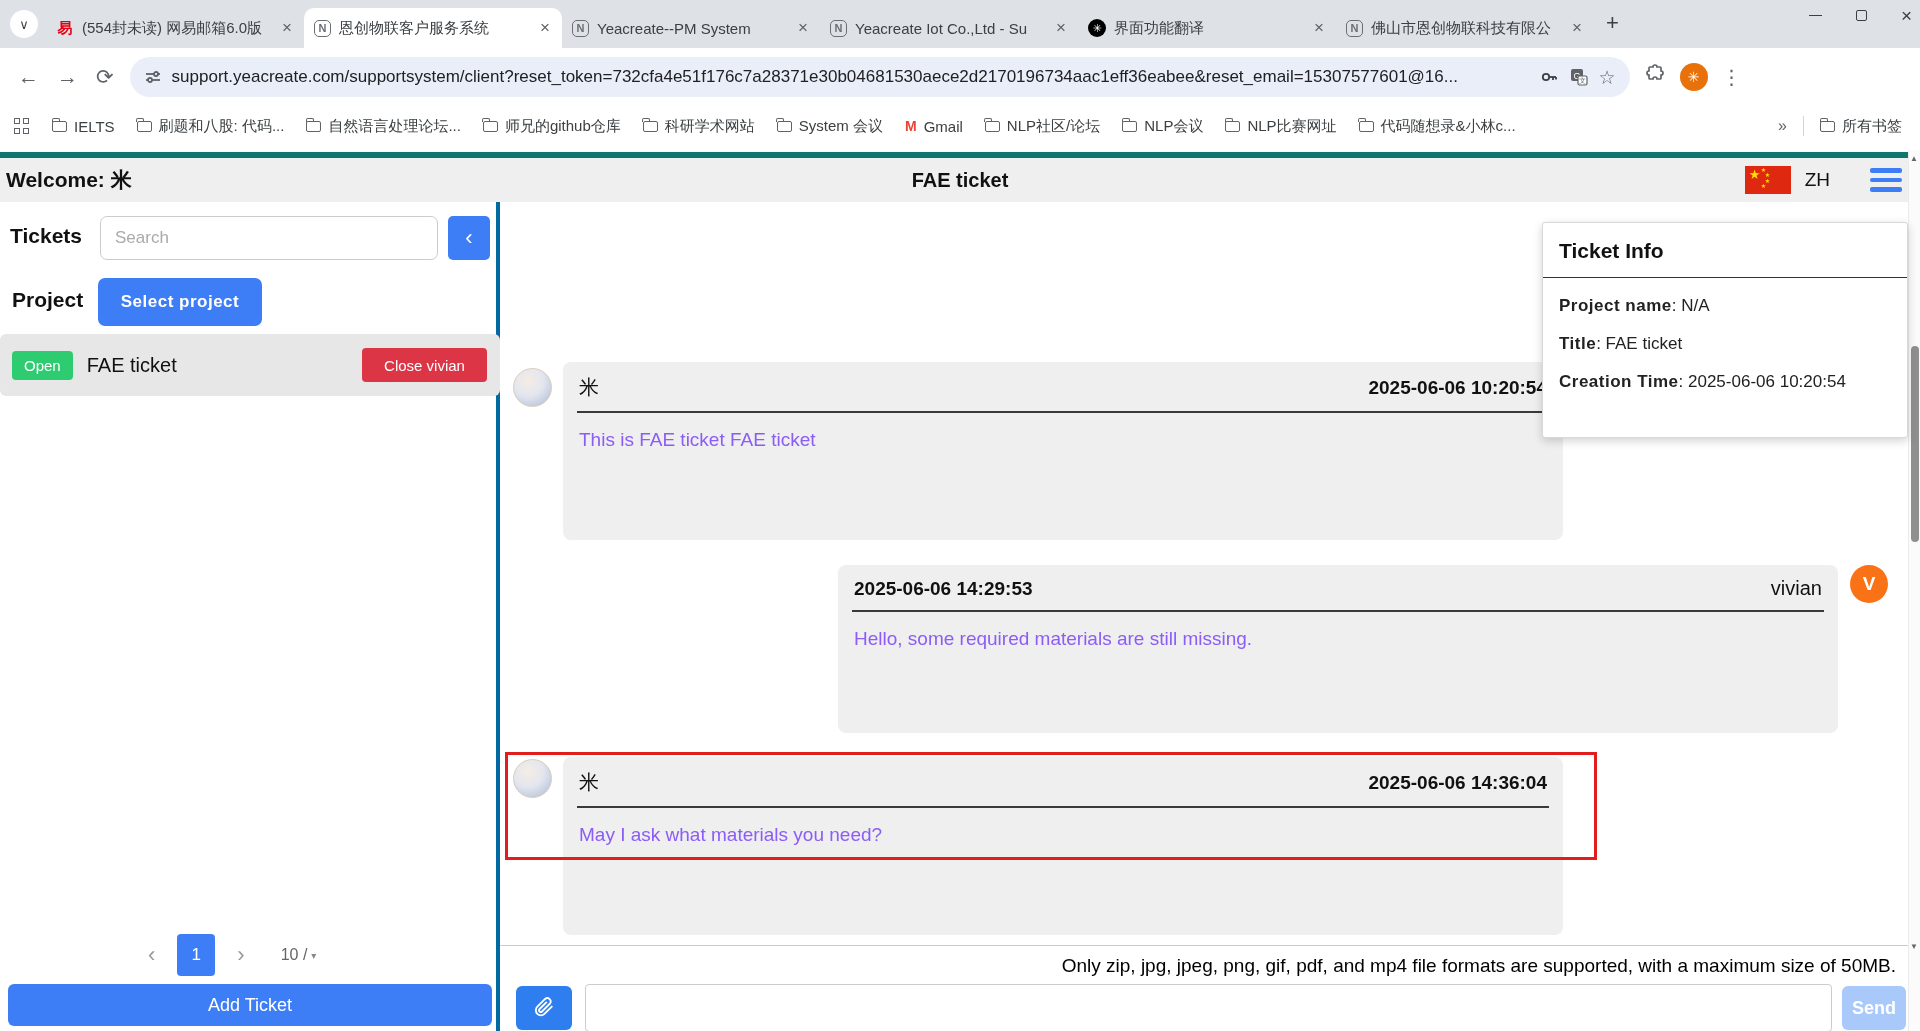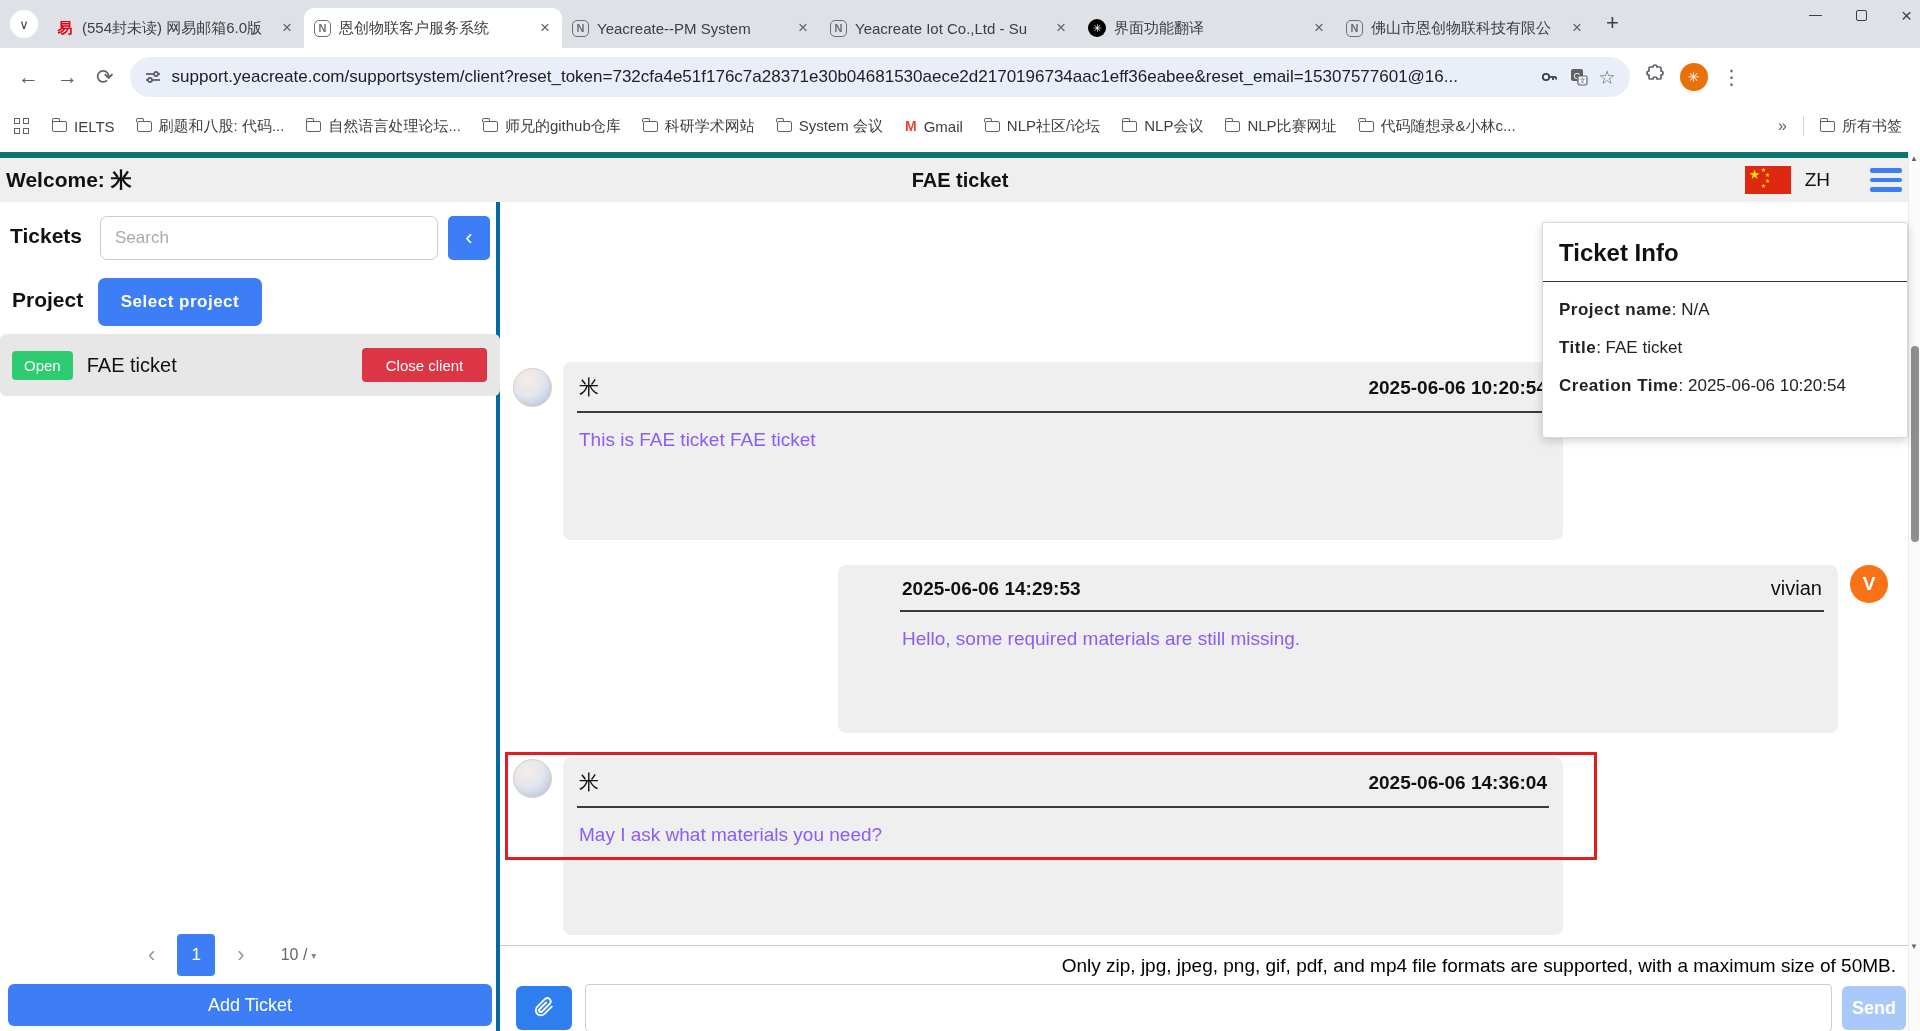--- a/index.html
+++ b/index.html
@@ -86,21 +86,21 @@
   .bubble { position:absolute; background:#efefef; border-radius:8px; }
   .msg-head { margin:0 14px; padding:12px 2px 10px 2px; border-bottom:2px solid #3a3a3a; display:flex; justify-content:space-between; align-items:baseline; }
   .msg-name { font-size:20px; color:#111; }
   .msg-time { font-size:19px; font-weight:bold; color:#111; }
   .msg-body { padding:16px 16px 0 16px; font-size:19px; color:#8b5cf6; }
   .avatar { position:absolute; width:39px; height:39px; border-radius:50%; background:radial-gradient(circle at 38% 32%, #f6ece4 0%, #e3e6ef 45%, #bfc9de 80%, #aab6d2 100%); border:1px solid #d8cdbc; }
   .avatar-v { position:absolute; width:38px; height:38px; border-radius:50%; background:#f97316; color:#fff; display:flex; align-items:center; justify-content:center; font-size:19px; font-weight:bold; }
   .redbox { position:absolute; left:5px; top:550px; width:1092px; height:108px; border:3px solid #e11d1d; z-index:5; pointer-events:none; }
 
   .ticket-info { position:absolute; left:1042px; top:20px; width:366px; height:216px; background:#fff; border:1px solid #d8d8d8; border-radius:3px; box-shadow:0 3px 10px rgba(0,0,0,.18); z-index:10; }
-  .ti-title { font-size:24px; font-weight:bold; color:#111; padding:16px 16px 14px 16px; }
+  .ti-title { font-size:21px; font-weight:bold; color:#111; padding:16px 16px 14px 16px; }
   .ti-divider { height:0; border-bottom:1.5px solid #333; }
   .ti-row { padding:18px 16px 0 16px; font-size:17px; color:#222; }
   .ti-row b { font-weight:bold; letter-spacing:.5px; }
 
   .composer { position:absolute; left:0; top:743px; width:1408px; height:86px; background:#fff; border-top:1px solid #ccc; }
   .notice { position:absolute; right:12px; top:9px; font-size:19px; color:#000; }
   .attach-btn { position:absolute; left:16px; top:40px; width:56px; height:44px; background:#2f7ef0; border:none; border-radius:6px; display:flex; align-items:center; justify-content:center; }
   .msg-input { position:absolute; left:85px; top:38px; width:1247px; height:48px; border:1px solid #ccc; border-radius:4px; font-size:18px; padding:0 12px; outline:none; font-family:inherit; }
   .send-btn { position:absolute; left:1342px; top:40px; width:64px; height:44px; background:#a9c9fb; border:none; border-radius:6px; color:#fff; font-size:18px; font-weight:bold; }
 
@@ -294,21 +294,21 @@
       <input class="search-input" placeholder="Search" style="">
       <button class="collapse-btn"><span>‹</span></button>
     </div>
     <div class="side-row2">
       <span class="lbl-project">Project</span>
       <button class="select-project">Select project</button>
     </div>
     <div class="ticket-row">
       <span class="badge-open">Open</span>
       <span class="ticket-title">FAE ticket</span>
-      <button class="close-ticket">Close client</button>
+      <button class="close-ticket">Close vivian</button>
     </div>
     <div class="pagination">
       <span class="pg-prev">‹</span>
       <button class="pg-num">1</button>
       <span class="pg-next">›</span>
       <span class="pg-size">
           <span>10 /</span>
           <span class="caret">▾</span>
         </span>
     </div>
@@ -319,21 +319,21 @@
 
     <div class="avatar" style="left:13px; top:166px;"></div>
     <div class="bubble" style="left:63px; top:160px; width:1000px; height:178px;">
       <div class="msg-head">
         <span class="msg-name">米</span>
         <span class="msg-time">2025-06-06 10:20:54</span>
       </div>
       <div class="msg-body">This is FAE ticket FAE ticket</div>
     </div>
 
-    <div class="bubble" style="left:338px; top:363px; width:1000px; height:168px;padding-left:48px;">
+    <div class="bubble" style="left:338px; top:363px; width:1000px; height:168px;">
       <div class="msg-head">
         <span class="msg-time">2025-06-06 14:29:53</span>
         <span class="msg-name">vivian</span>
       </div>
       <div class="msg-body">Hello, some required materials are still missing.</div>
     </div>
     <div class="avatar-v" style="left:1350px; top:363px;">
         <span>V</span>
       </div>
 

